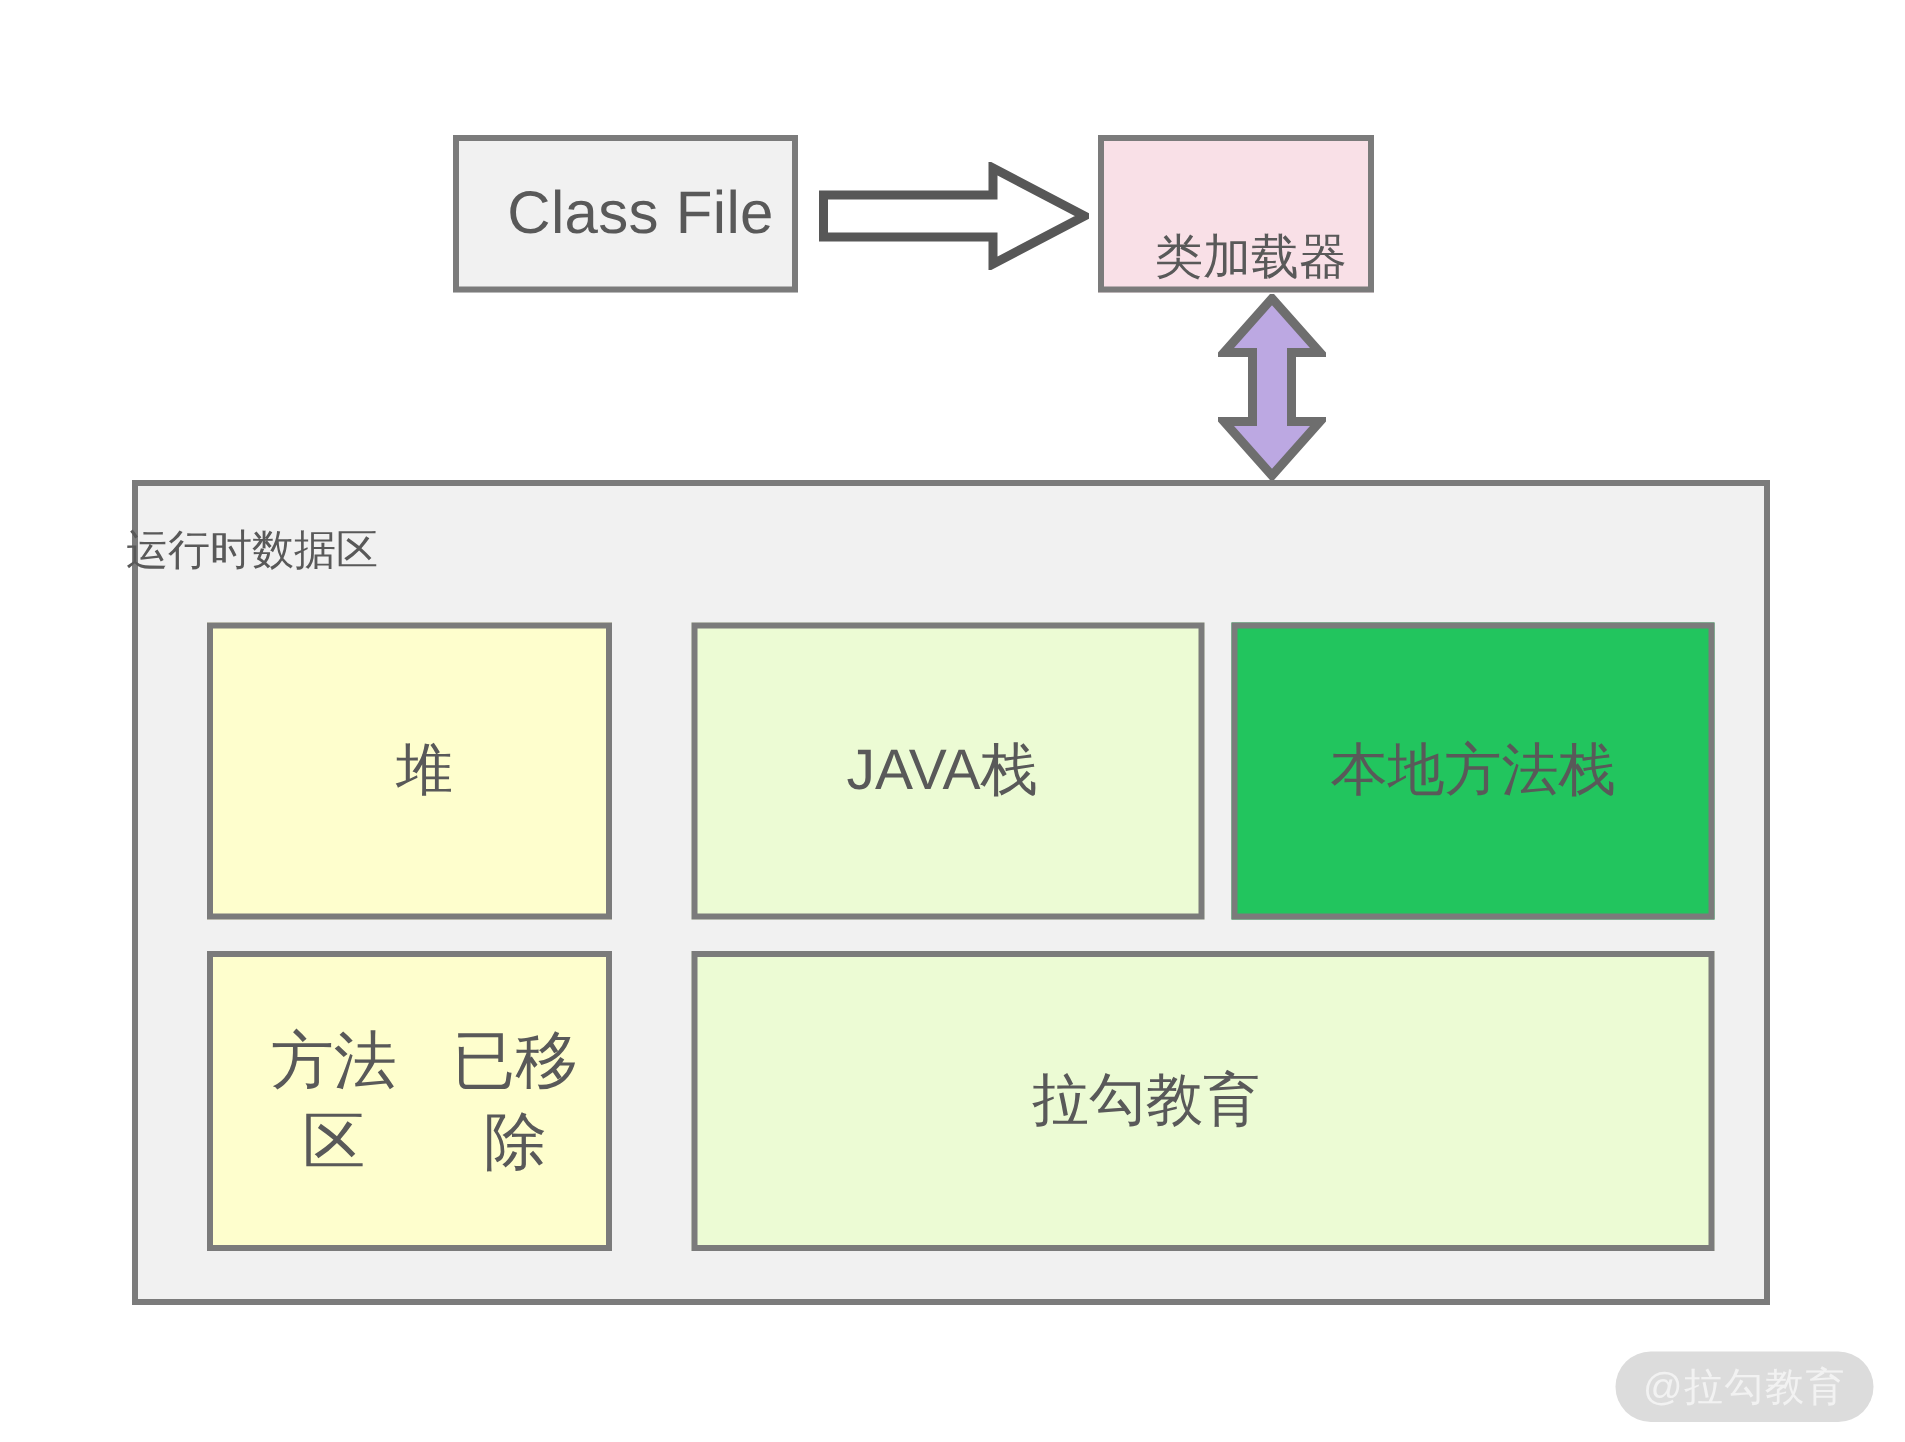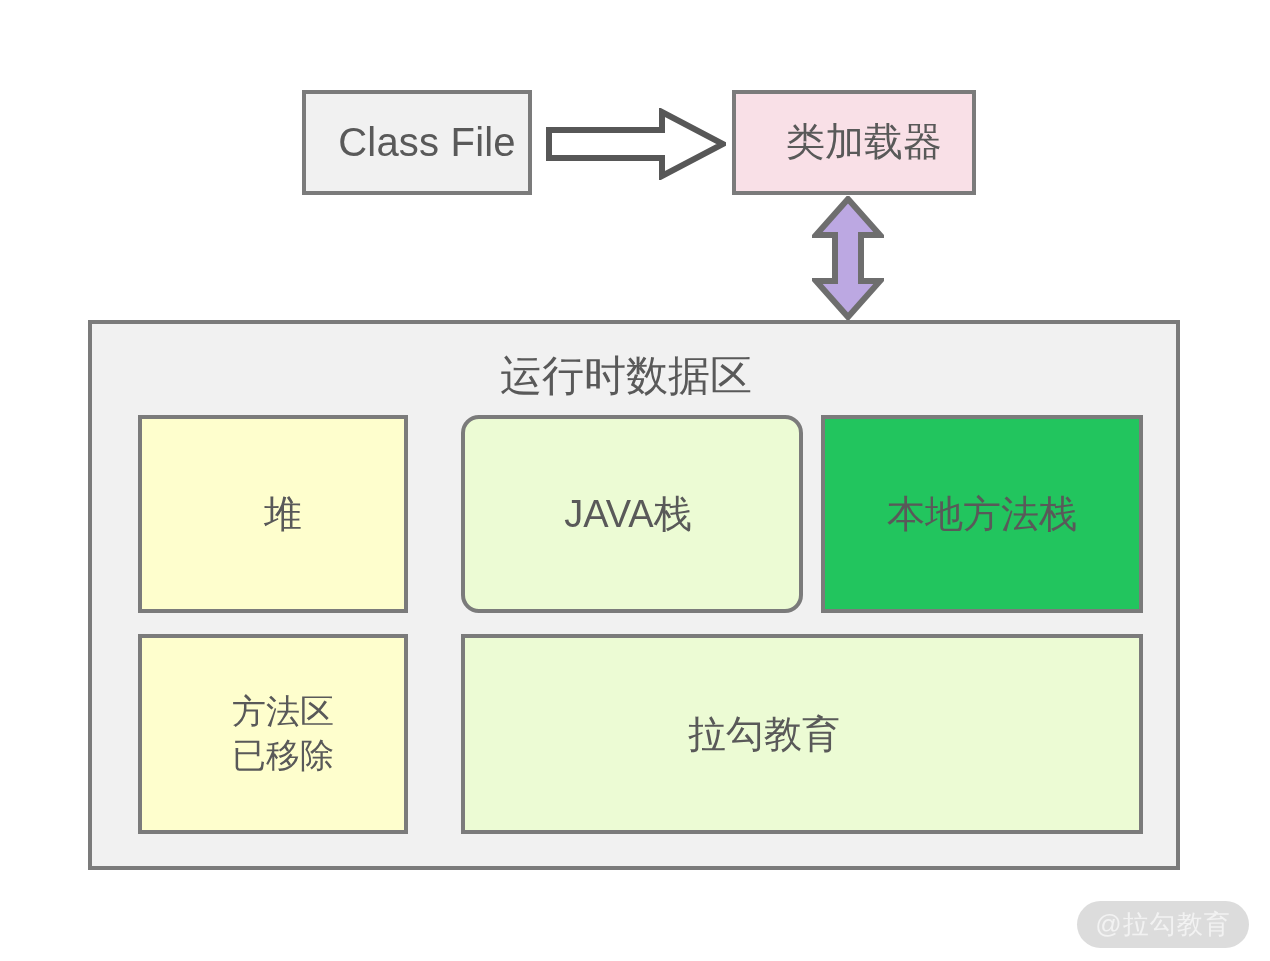--- a/index.html
+++ b/index.html
@@ -37,23 +37,24 @@
   
   #class-file-box {
     left: 302px;  top: 90px;
     width: 230px; height: 105px;
     background: #f1f1f1;
     font-size: 40px;
     letter-spacing: 0.2px;
   }
   #class-loader-box {
     left: 732px;  top: 90px;
-    width: 244px; height: 105px;
+    width: 184px; height: 105px;
     background: #f9e0e7;
-    font-size: 39px;
+    font-size: 32px;
+    align-items: flex-end;
   }
 
   
   #flow-arrow {
     position: absolute;
     left: 546px; top: 108px;
     width: 180px; height: 72px;
   }
   #sync-arrow {
     position: absolute;
@@ -66,56 +67,53 @@
     position: absolute;
     left: 88px; top: 320px;
     width: 1092px; height: 550px;
     background: #f1f1f1;
     border: 4px solid #7b7b7b;
   }
   #runtime-title {
     position: absolute;
     left: 0; top: 24px;
     width: 1084px;
-    text-align: center;
-    font-size: 42px;
+    font-size: 28px;
     color: #595959;
     
     transform: translateX(-8px);
   }
 
   
   #heap-box {
     left: 46px; top: 91px;
     width: 270px; height: 198px;
     background: #fefecd;
     font-size: 38px;
   }
   #java-stack-box {
     left: 369px; top: 91px;
     width: 342px; height: 198px;
     background: #ecfbd4;
     font-size: 38px;
-    border-radius: 18px;
   }
   #native-stack-box {
     left: 729px; top: 91px;
     width: 322px; height: 198px;
     background: #22c55e;
     font-size: 38px;
   }
 
   
   #method-area-box {
     left: 46px; top: 310px;
     width: 270px; height: 200px;
     background: #fefecd;
-    font-size: 34px;
+    font-size: 42px;
     line-height: 1.28;
-    flex-direction: column;
   }
   #method-area-box .ln { display: block; }
   #pc-box {
     left: 369px; top: 310px;
     width: 682px; height: 200px;
     background: #ecfbd4;
     font-size: 38px;
   }
   #pc-box .pc-label { transform: translateX(-48px); }
   #java-stack-box .stk-label { transform: translateX(-14px); }

